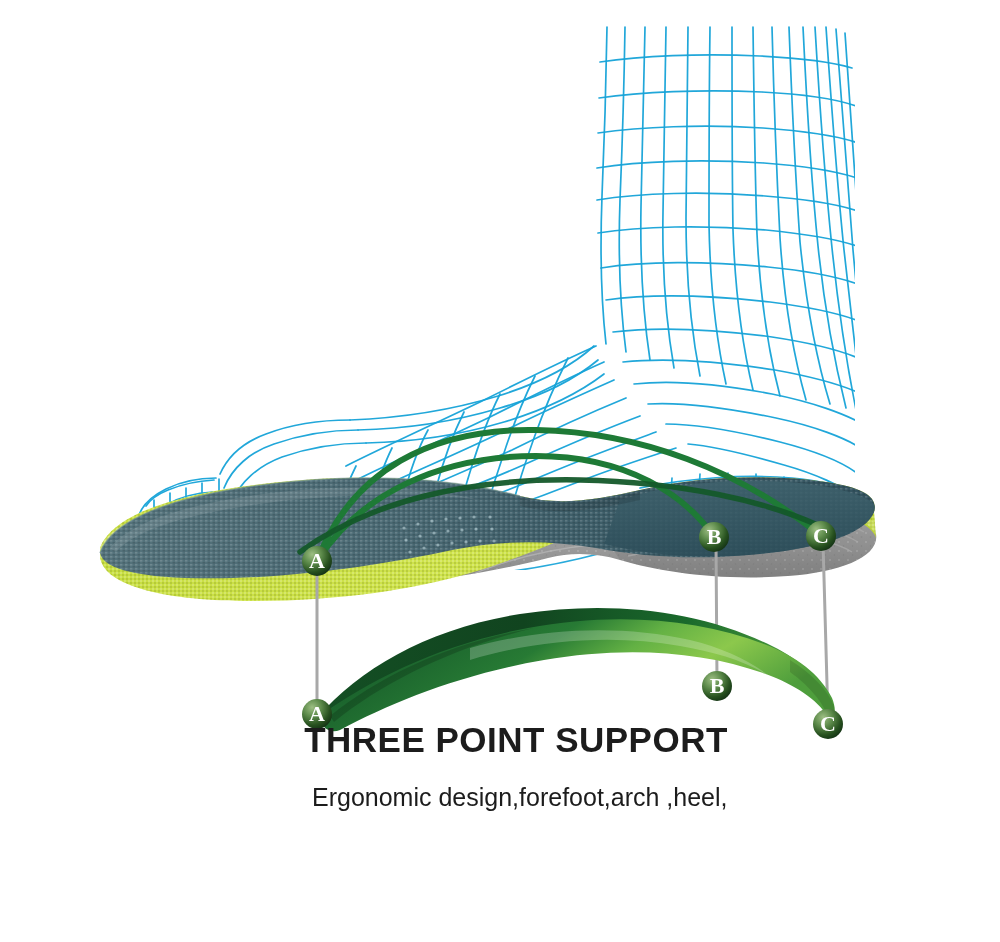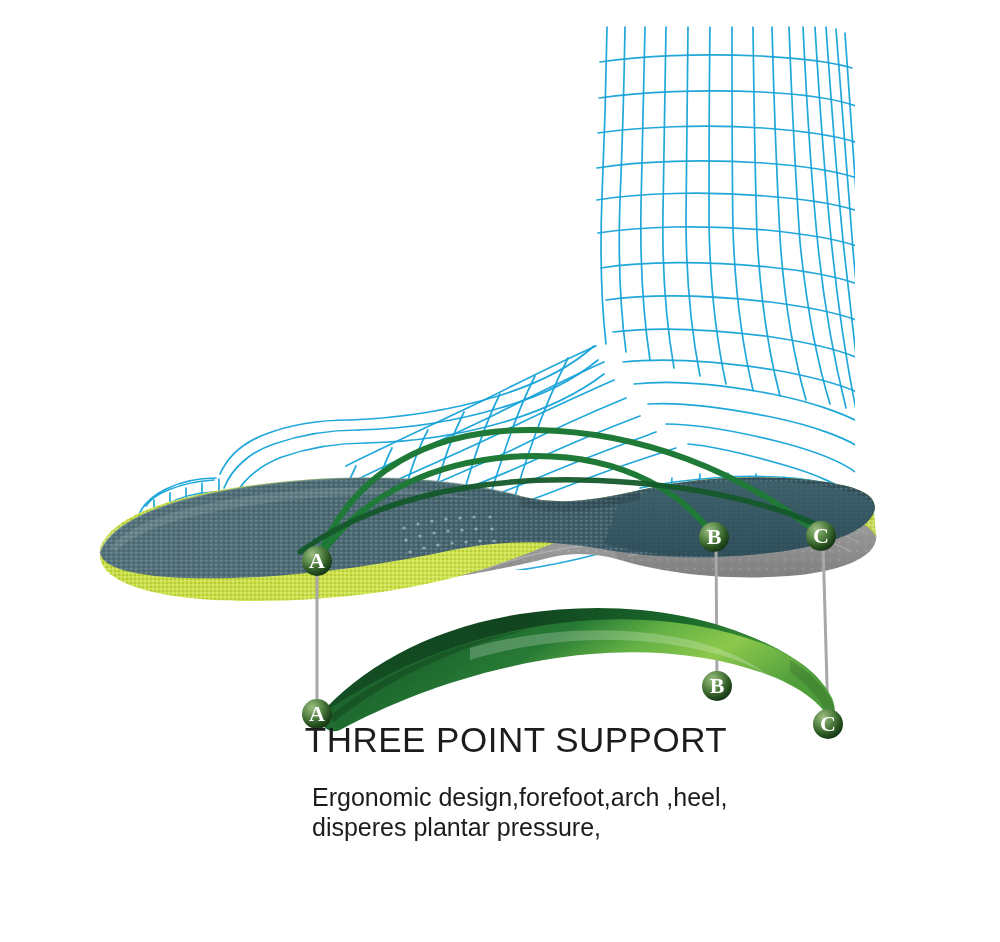--- a/index.html
+++ b/index.html
@@ -27,21 +27,21 @@
   .caption-block {
     position: absolute;
     left: 0;
     top: 718px;
     width: 1000px;
     text-align: left;
   }
   .headline {
     font-family: "Liberation Sans", sans-serif;
     font-size: 35px;
-    font-weight: 400;
+    font-weight: 700;
     letter-spacing: 0.5px;
     color: #1c1c1c;
     text-align: center;
     padding-left: 32px;
     line-height: 44px;
     white-space: nowrap;
   }
   .body-copy {
     margin-top: 20px;
     padding-left: 312px;
@@ -429,17 +429,16 @@
     <g>
       <circle cx="828" cy="724" r="15" fill="url(#gMarker)"></circle>
       <text x="828" y="731" text-anchor="middle" font-family="Liberation Serif, serif" font-size="22" font-weight="700" fill="#ffffff">C</text>
     </g>
   </svg>
 
   <div class="caption-block">
     <div class="headline">THREE POINT SUPPORT</div>
     <div class="body-copy">
       <span class="line">Ergonomic design,forefoot,arch ,heel,</span>
-      <span class="line">disperes plantar pressure,</span>
     </div>
   </div>
 
 </div>
 
 </body></html>

